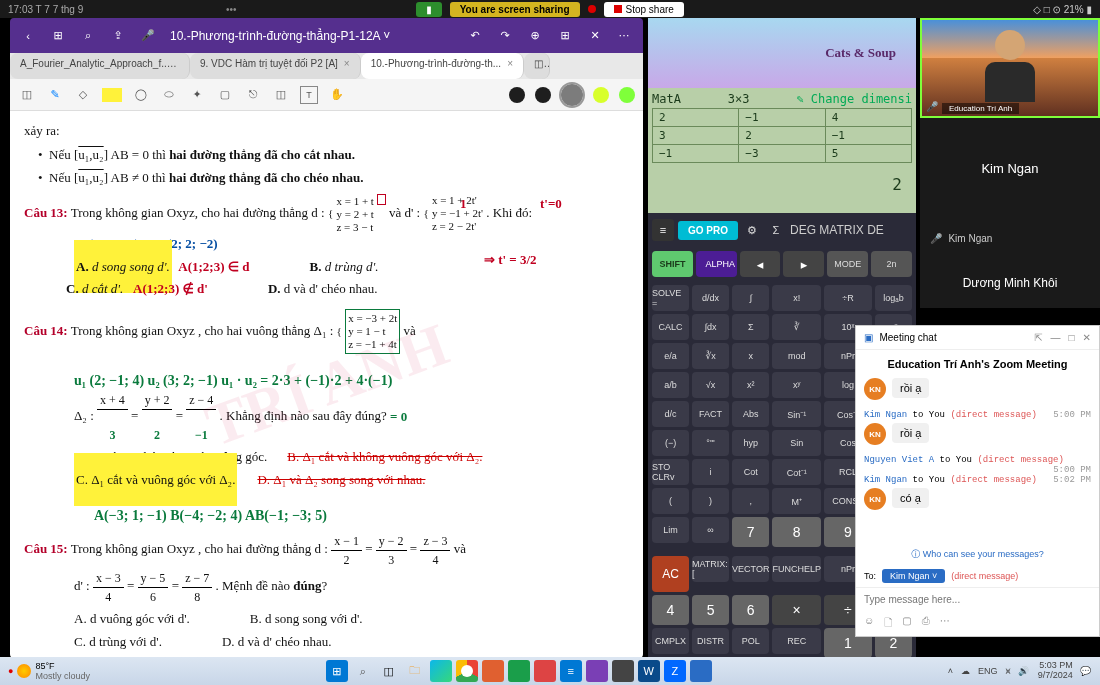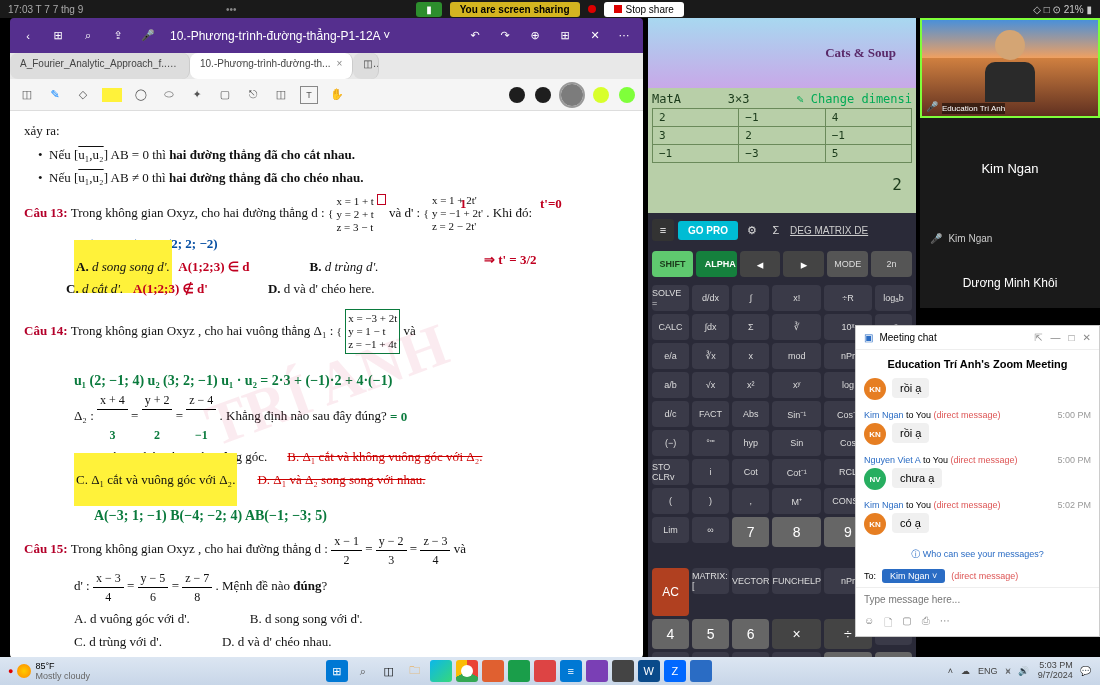--- a/index.html
+++ b/index.html
@@ -56,56 +56,56 @@
 .calc-disp { background:#b8cfa8; height:125px; font-family:monospace; font-size:12px; color:#1a3a1a; padding:4px;}
 .calc-disp .hdr{display:flex;justify-content:space-between;font-size:12px;}
 .calc-disp .hdr .link{color:#0a5;}
 .calc-disp table{width:100%;border-collapse:collapse;margin-top:2px;}
 .calc-disp td{border:1px solid #6a8a5a;padding:2px 6px;font-size:11px;}
 .calc-disp .ans{text-align:right;font-size:16px;margin-top:12px;padding-right:10px;}
 .calc-row1{display:flex;gap:4px;padding:6px 4px;align-items:center;}
 .calc-row1 .menu{width:22px;height:22px;background:#333;border-radius:3px;color:#fff;display:flex;align-items:center;justify-content:center;}
 .gopro{background:#00bcd4;color:#fff;padding:4px 10px;border-radius:3px;font-size:10px;font-weight:bold;}
 .gear,.sigma{color:#ddd;width:20px;text-align:center;}
-.modelabel{color:#ccc;font-size:10px;text-decoration:underline;}
+.modelabel{color:#ccc;font-size:12px;}
 .calc-keys{display:grid;grid-template-columns:repeat(6,1fr);gap:3px;padding:4px;}
 .key{background:#3a3a48;color:#ddd;border-radius:4px;height:26px;display:flex;flex-direction:column;align-items:center;justify-content:center;font-size:9px;position:relative;}
 .key.shift{background:#5fc96f;color:#1a3a1a;font-weight:bold;}
-.key.alpha{background:#15803d;color:#fff;font-weight:bold;padding-left:8px;}
+.key.alpha{background:#4c1d95;color:#fff;font-weight:normal;padding-left:8px;}
 .key.gray{background:#555;}
 .key.arrow{background:#444;color:#fff;font-size:13px;}
-.key.big{height:48px;font-size:12px;}
+.key.big{height:36px;font-size:12px;}
 .key.num{background:#666;color:#fff;font-size:14px;height:30px;}
 .key.op{background:#444;color:#fff;font-size:14px;height:30px;}
 .key.del{background:#905030;color:#fff;}
 .key.ac{background:#b04020;color:#fff;}
 
 
 .videos{position:absolute;top:18px;right:0;width:180px;}
 .vid{height:100px;background:#333;position:relative;border:2px solid #7fff3a;overflow:hidden;}
 .vid .sky{height:40%;background:linear-gradient(#4a90d9,#f0a060);}
 .vid .hill{height:60%;background:linear-gradient(#d08040,#603020);}
 .vid .avatar{position:absolute;top:10px;left:50%;transform:translateX(-50%);width:60px;height:80px;}
 .vid .avatar .head{width:30px;height:30px;background:#d4a574;border-radius:50%;margin:0 auto;}
 .vid .avatar .body{width:50px;height:40px;background:#2a2a2a;margin:2px auto 0;border-radius:10px 10px 0 0;}
 .vid .mic{position:absolute;bottom:4px;left:4px;color:#fff;font-size:10px;}
-.vid .name{position:absolute;bottom:2px;left:20px;color:#fff;font-size:8px;background:rgba(0,0,0,0.5);padding:1px 0;}
+.vid .name{position:absolute;bottom:2px;left:20px;color:#fff;font-size:8px;background:rgba(0,0,0,0.5);padding:1px 7px;}
 .vid2{height:100px;background:#1a1a1a;color:#fff;display:flex;align-items:center;justify-content:center;font-size:13px;font-weight:500;}
 .vid3{height:40px;background:#1a1a1a;display:flex;align-items:center;padding:0 10px;color:#ccc;font-size:10px;gap:6px;}
 .vid3 .mic{color:#fff;}
 .vid4{height:50px;background:#1a1a1a;color:#fff;display:flex;align-items:center;justify-content:center;font-size:12px;}
 
 
 .chat{position:absolute;top:325px;right:0;width:245px;height:312px;background:#fff;border:1px solid #ccc;display:flex;flex-direction:column;font-size:10px;}
 .chat-hdr{height:24px;display:flex;align-items:center;padding:0 8px;border-bottom:1px solid #eee;gap:6px;}
 .chat-hdr .ctrl{margin-left:auto;display:flex;gap:8px;color:#888;}
 .chat-title{text-align:center;font-weight:bold;padding:8px;font-size:11px;}
 .chat-msgs{flex:1;overflow:hidden;padding:0 8px;}
 .msg{margin-bottom:10px;}
-.msg .from{font-size:9px;margin-bottom:3px;}
+.msg .from{font-size:9px;margin-bottom:3px;font-family:Liberation Mono, monospace;}
 .msg .from .sender{color:#2a6cc4;}
 .msg .from .dm{color:#d55;}
 .msg .from .time{color:#999;float:right;}
 .msg .body{display:flex;gap:6px;align-items:flex-start;}
 .msg .av{width:22px;height:22px;border-radius:50%;display:flex;align-items:center;justify-content:center;color:#fff;font-size:8px;font-weight:bold;flex:none;}
 .av.kn{background:#e67e22;}
 .av.nv{background:#27ae60;}
 .msg .bubble{background:#f0f0f0;padding:4px 8px;border-radius:4px;font-size:11px;}
 .chat-who{text-align:center;color:#2a6cc4;font-size:9px;padding:4px;}
 .chat-to{padding:4px 8px;display:flex;align-items:center;gap:6px;font-size:9px;}
@@ -161,20 +161,21 @@
     <span class="sp"></span>
     <span class="ico">↶</span>
     <span class="ico">↷</span>
     <span class="ico">⊕</span>
     <span class="ico">⊞</span>
     <span class="ico">✕</span>
     <span class="ico dots">⋯</span>
   </div>
   <div class="na-tabs">
     <div class="tab close">A_Fourier_Analytic_Approach_f...</div>
+    <div class="tab close">9. VDC Hàm trị tuyệt đối P2 [A]</div>
     <div class="tab active close">10.-Phương-trình-đường-th...</div>
     <div class="tab" style="flex:0 0 26px;text-align:center;">◫</div>
   </div>
   <div class="na-tools">
     <span class="t">◫</span>
     <span class="t pen">✎</span>
     <span class="t">◇</span>
     <span class="t hl" style="background:#fff23a;width:20px;height:14px;"></span>
     <span class="t">◯</span>
     <span class="t">⬭</span>
@@ -221,21 +222,21 @@
     <div class="hand-blue" style="margin-left:50px;">u₁ (1; 1; −1) // u' (2; 2; −2)</div>
     <div style="position:relative;">
       <span style="position:absolute;left:460px;top:-4px;" class="hand-red">⇒ t' = 3/2</span>
     </div>
     <div class="opts" style="margin-left:50px;">
       <div><span class="hl-y"><b>A.</b><i> d song song d'.</i></span>&nbsp;&nbsp;<span class="hand-red">A(1;2;3) ∈ d</span></div>
       <div><b>B.</b><i> d trùng d'.</i></div>
     </div>
     <div class="opts" style="margin-left:42px;">
       <div><b>C.</b><i> d cắt d'.</i>&nbsp;&nbsp;&nbsp;<span class="hand-red">A(1;2;3) ∉ d'</span></div>
-      <div><b>D.</b><span> d và d' chéo here.</span></div>
+      <div><b>D.</b><span> d và d' chéo nhau.</span></div>
     </div>
 
     <div class="q" style="margin-top:10px;">
       <span class="qlabel">Câu 14:</span>
       <span>Trong  không  gian  Oxyz ,  cho  hai  vuông  thẳng  Δ₁ :</span>
       <span class="brace">{</span>
       <span style="display:inline-block;vertical-align:middle;font-size:11px;line-height:1.2;border:1px solid #0a7a3d;padding:2px;">
         <span style="display:block;">x = −3 + 2t</span>
         <span style="display:block;font-family:Liberation Serif, serif;">y = 1 − t</span>
         <span style="display:block;">z = −1 + 4t</span>
@@ -463,24 +464,20 @@
     </div>
     <div class="msg">
       <div class="from"><span class="sender">Kim Ngan</span><span> to You </span><span class="dm">(direct message)</span><span class="time">5:00 PM</span></div>
       <div class="body">
           <div class="av kn">KN</div>
           <div class="bubble">rồi ạ</div>
         </div>
     </div>
     <div class="msg">
       <div class="from"><span class="sender">Nguyen Viet A</span><span> to You </span><span class="dm">(direct message)</span><span class="time">5:00 PM</span></div>
-      <div class="body">
-          <div class="av nv">NV</div>
-          <div class="bubble">chưa ạ</div>
-        </div>
     </div>
     <div class="msg">
       <div class="from"><span class="sender">Kim Ngan</span><span> to You </span><span class="dm">(direct message)</span><span class="time">5:02 PM</span></div>
       <div class="body">
           <div class="av kn">KN</div>
           <div class="bubble">có ạ</div>
         </div>
     </div>
 
   </div>

